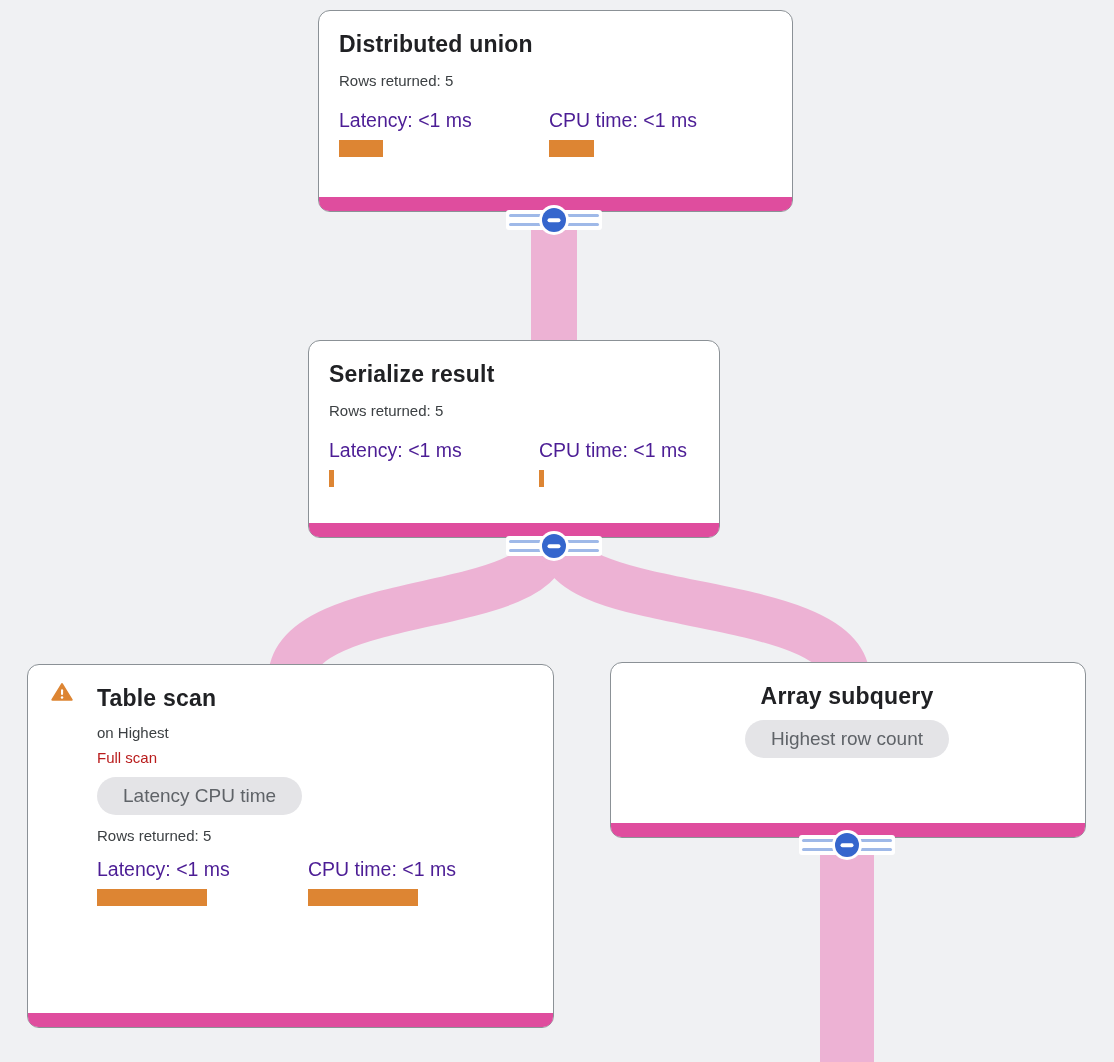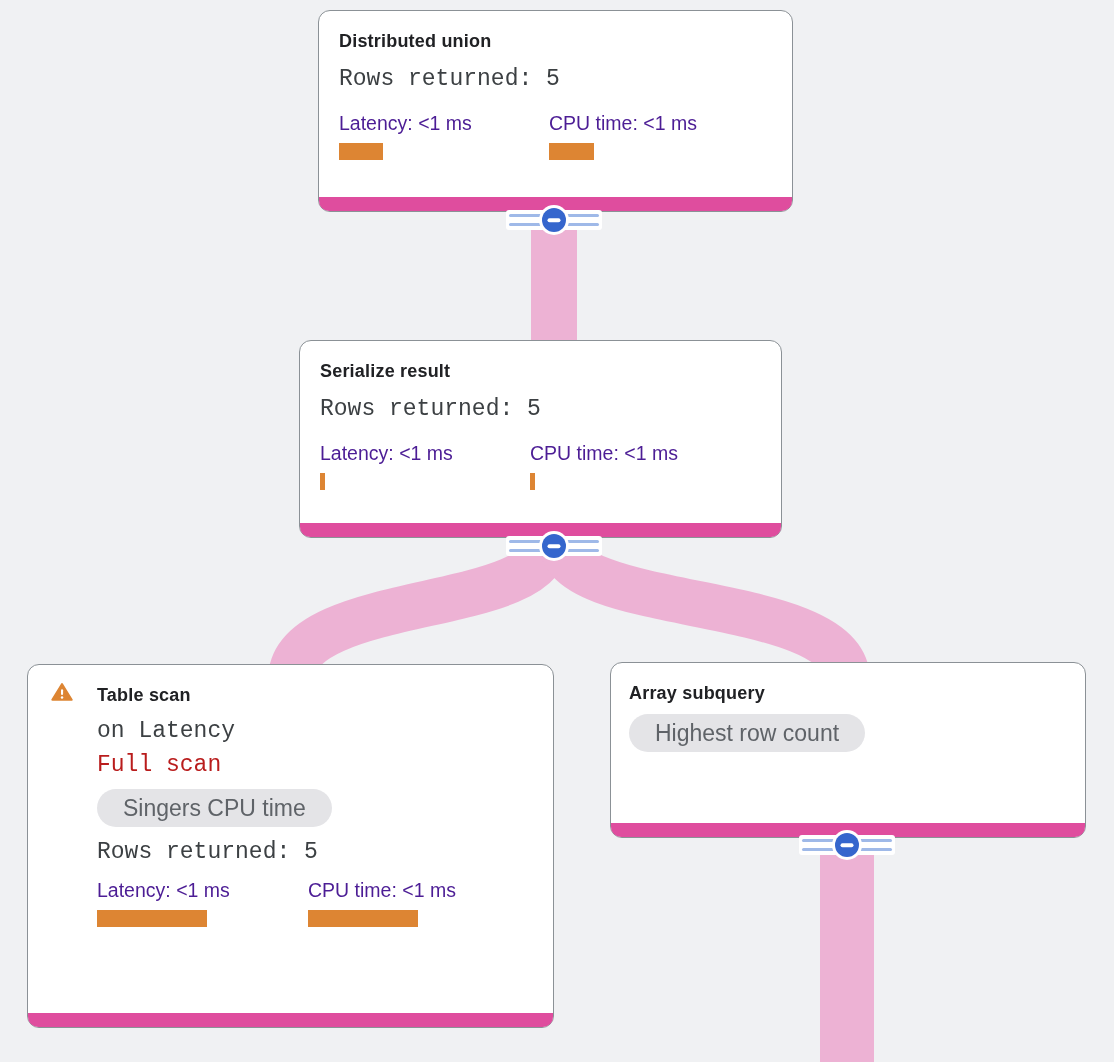--- a/index.html
+++ b/index.html
@@ -11,44 +11,44 @@
 
   .card{
     position:absolute;background:#ffffff;border:1.5px solid #8b9196;
     border-radius:12px;z-index:1;box-sizing:border-box;
   }
   .card-footer{
     position:absolute;left:0;right:0;bottom:0;height:14px;
     background:#df4d9e;border-radius:0 0 10px 10px;
   }
   #card-distributed-union{left:318px;top:10px;width:475px;height:202px;}
-  #card-serialize-result{left:299px;top:340px;width:483px;height:198px;}
+  #card-serialize-result{left:308px;top:340px;width:412px;height:198px;}
   #card-table-scan{left:27px;top:664px;width:527px;height:364px;}
   #card-array-subquery{left:610px;top:662px;width:476px;height:176px;}
 
   .card-inner{padding:16px 20px 0 20px;position:relative;}
   #card-table-scan .card-inner{padding-left:69px;}
-  #card-array-subquery .card-inner{padding-left:18px;}
+  #card-array-subquery .card-inner{padding-left:18px;text-align:center;}
 
-  .node-title{font-size:18px;font-weight:700;color:#202124;margin:4px 0 14px 0;letter-spacing:.2px;}
-  .line{font-size:23px;color:#3c4043;margin:0 0 8px 0;font-family:Liberation Mono, monospace;}
+  .node-title{font-size:23px;font-weight:700;color:#202124;margin:4px 0 14px 0;letter-spacing:.2px;}
+  .line{font-size:15px;color:#3c4043;margin:0 0 8px 0;}
   .muted{color:#b91c1c;}
   .rows-line{margin-bottom:20px;}
   #card-table-scan .node-title{margin-bottom:12px;}
   #card-table-scan .rows-line{margin:4px 0 14px 0;}
 
   .metrics{display:flex;}
   .metric-col{width:210px;flex:0 0 auto;}
   #card-table-scan .metric-col{width:211px;}
   .metric-label{font-size:19.5px;color:#4c1d95;margin:0 0 8px 0;}
   .metric-bar{height:17px;background:#dd8533;}
 
   .badge{
     display:inline-block;background:#e4e4e7;color:#5f6368;
-    font-size:23px;line-height:24px;padding:7px 26px;border-radius:20px;
+    font-size:19px;line-height:24px;padding:7px 26px;border-radius:20px;
     margin:0 0 8px 0;
   }
   .warning-wrap{position:absolute;left:23px;top:17px;width:22px;height:20px;}
 
   .collapse-btn{position:absolute;z-index:3;width:96px;height:20px;cursor:pointer;}
   #btn-distributed-union{left:506px;top:210px;}
   #btn-serialize-result{left:506px;top:536px;}
   #btn-array-subquery{left:799px;top:835px;}
   .band{position:absolute;left:0;top:0;right:0;bottom:0;background:#ffffff;border-radius:3px;}
   .band-line{position:absolute;left:3px;right:3px;height:3px;background:#9fb9e8;border-radius:2px;}
@@ -116,24 +116,24 @@
   <div class="card" id="card-table-scan">
     <div class="card-inner">
       <span class="warning-wrap">
         <svg width="22" height="20" viewBox="0 0 24 22">
           <path d="M12 2.5 L22.5 19.5 H1.5 Z" fill="#dd8533" stroke="#dd8533" stroke-width="2.5" stroke-linejoin="round"></path>
           <rect x="10.9" y="8" width="2.3" height="6.2" rx="1.1" fill="#ffffff"></rect>
           <circle cx="12.05" cy="17" r="1.35" fill="#ffffff"></circle>
         </svg>
       </span>
       <div class="node-title">Table scan</div>
-      <div class="line">on Latency</div>
+      <div class="line">on Highest</div>
       <div class="line muted" style="margin-bottom:11px;">Full scan</div>
       <div>
-        <div><span class="badge">Singers CPU time</span></div>
+        <div><span class="badge">Latency CPU time</span></div>
       </div>
       <div class="line rows-line">Rows returned: 5</div>
       <div class="metrics">
         <div class="metric-col">
           <div class="metric-label">Latency: &lt;1 ms</div>
           <div class="metric-bar" style="width: 110px;"></div>
         </div>
         <div class="metric-col">
           <div class="metric-label">CPU time: &lt;1 ms</div>
           <div class="metric-bar" style="width: 110px;"></div>

